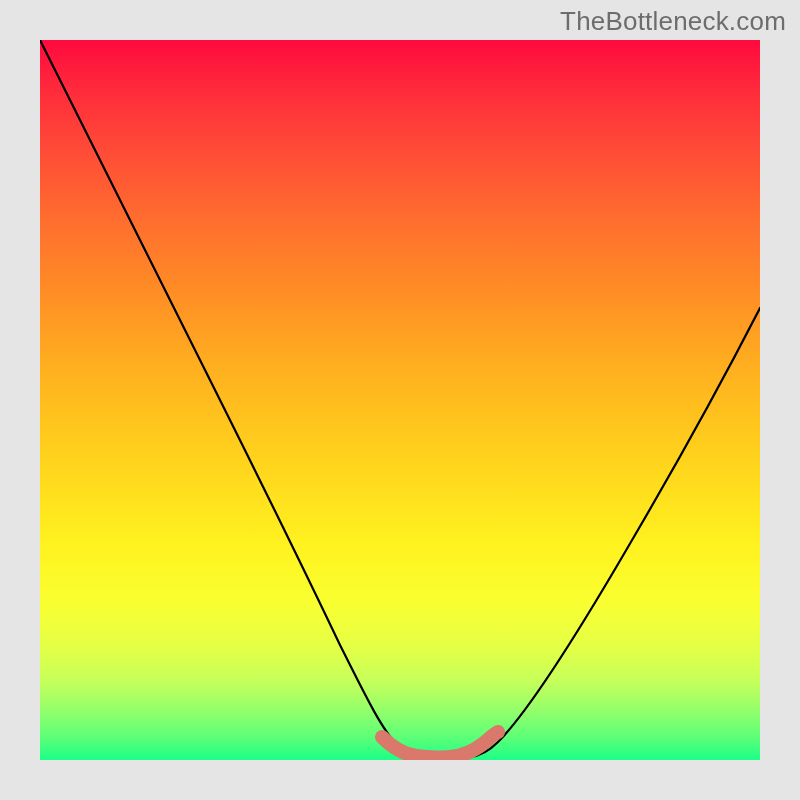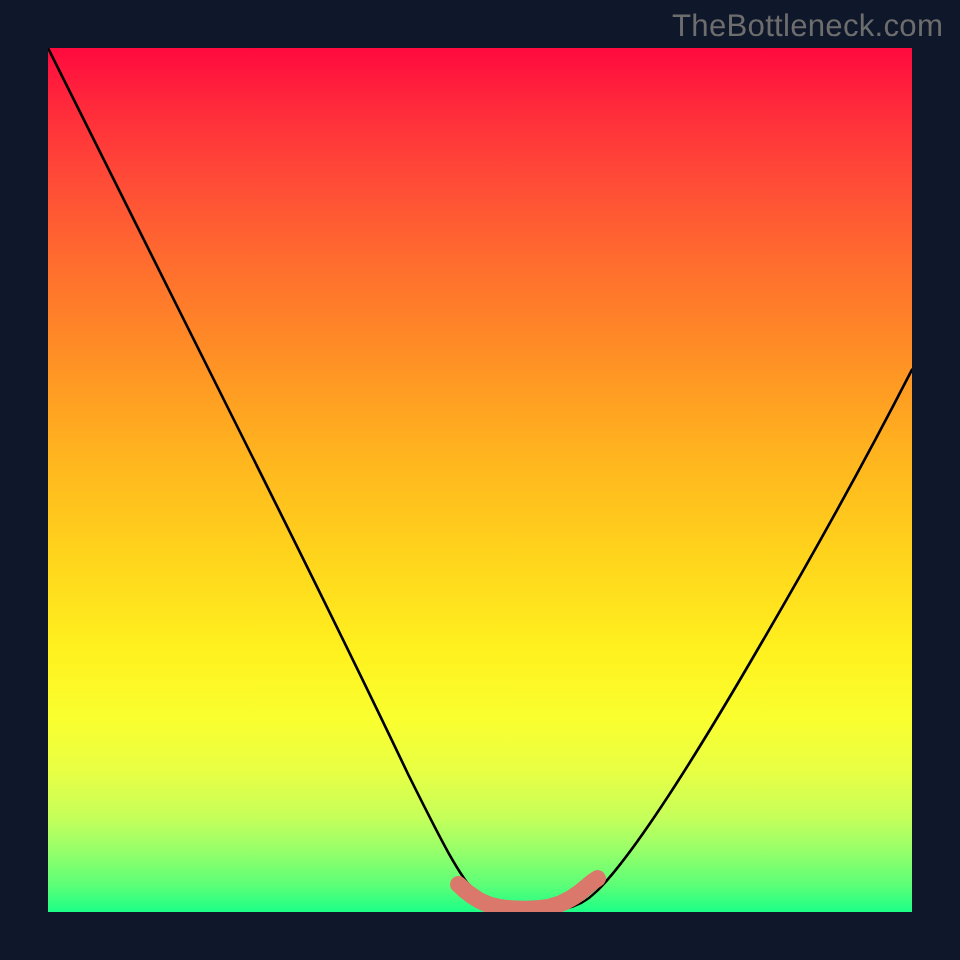--- a/index.html
+++ b/index.html
@@ -8,21 +8,21 @@
     width: 800px;
     height: 800px;
     background: #000;
     overflow: hidden;
     font-family: Arial, Helvetica, sans-serif;
   }
   .frame {
     position: relative;
     width: 800px;
     height: 800px;
-    background: #0f172a;
+    background: #e5e5e5;
   }
   .plot {
     position: absolute;
     left: 40px;
     top: 40px;
     width: 720px;
     height: 720px;
     background: linear-gradient(
       to bottom,
       #ff0a3e 0%,

